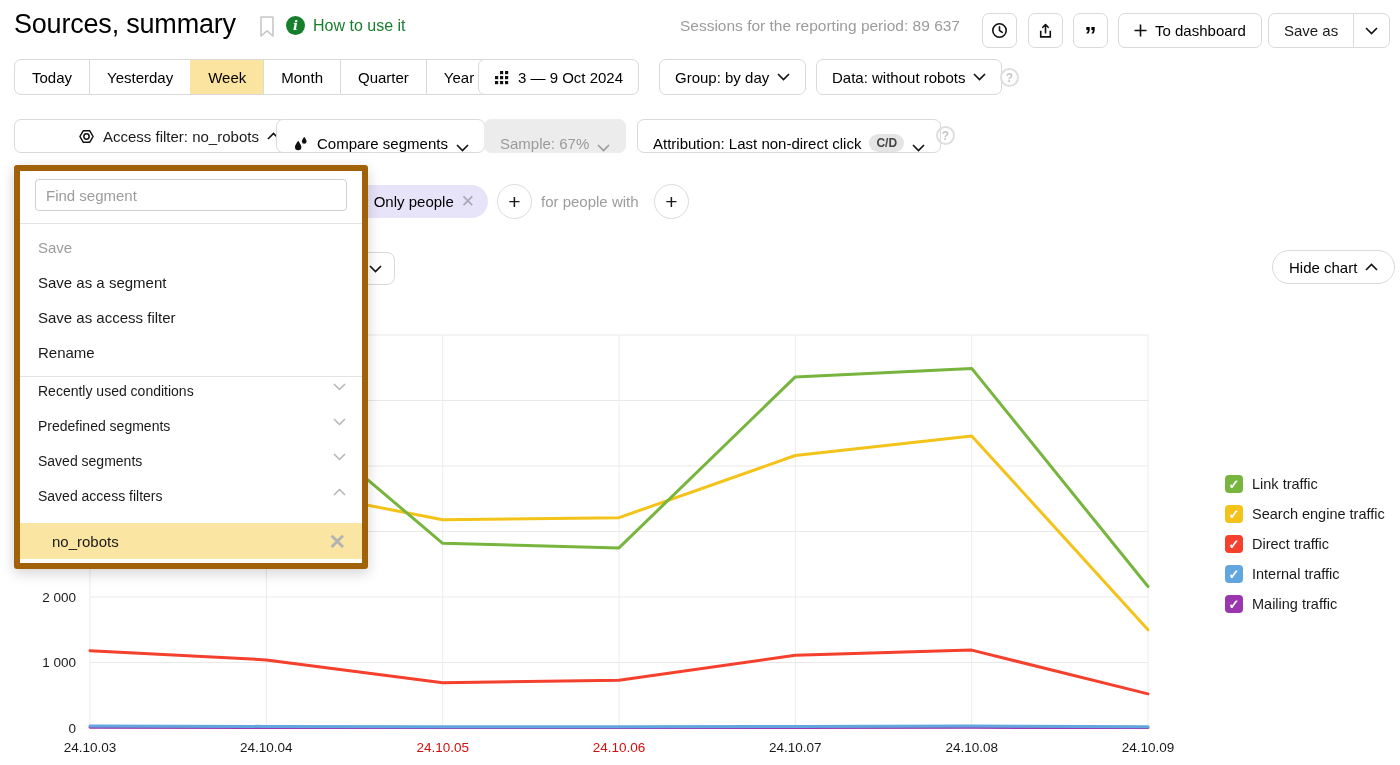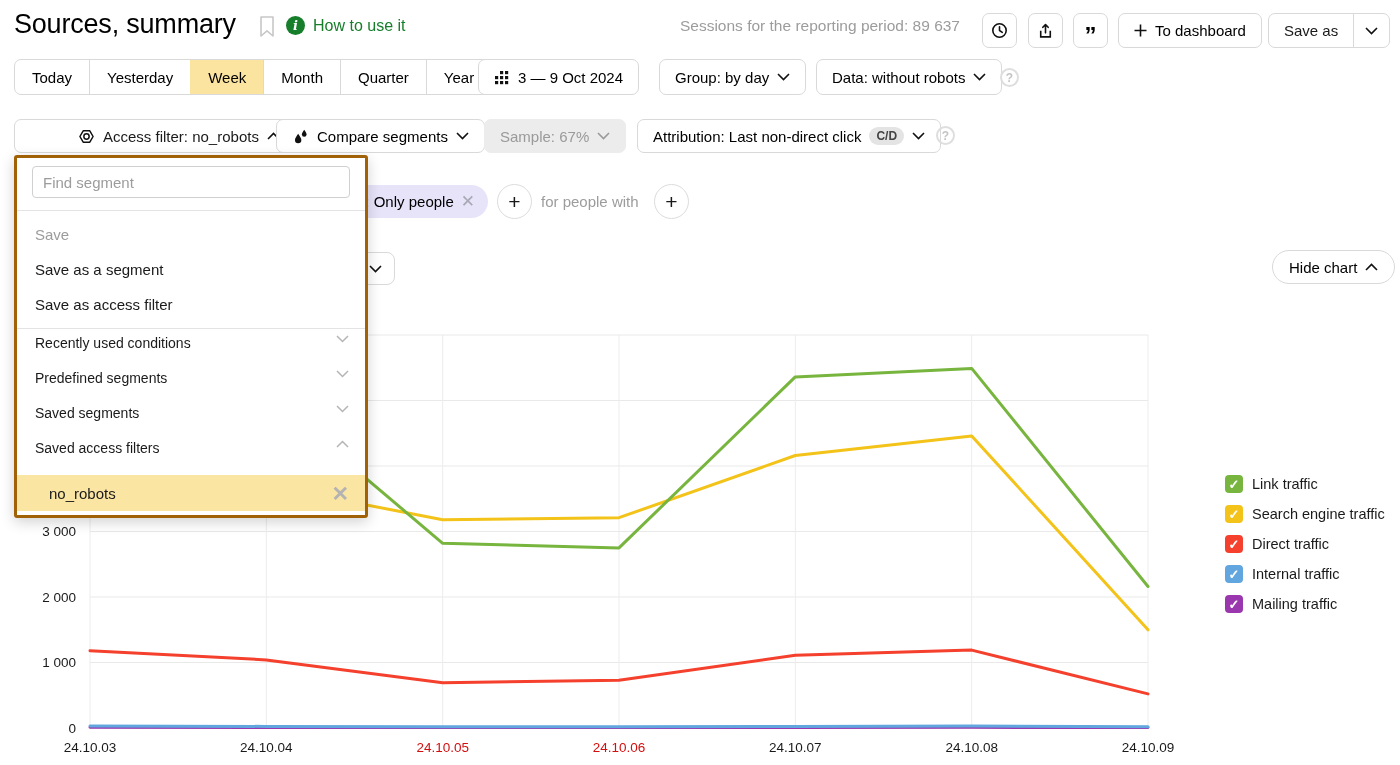--- a/index.html
+++ b/index.html
@@ -15,21 +15,21 @@
   .info-badge { display:inline-flex; width:19px; height:19px; border-radius:50%;
     background:#177e2b; color:#fff; font-family:"DejaVu Serif", serif; font-style:italic;
     font-weight:bold; font-size:13px; align-items:center; justify-content:center; }
   .sessions { color:#9c9c9c; font-size:15.5px; }
 
   .iconbtn { display:inline-flex; align-items:center; justify-content:center;
     width:35px; height:35px; background:#fff; border:1px solid #d9d9d9; border-radius:7px; cursor:pointer; }
   .btn { display:inline-flex; align-items:center; gap:8px; height:35px; padding:0 15px;
     background:#fff; border:1px solid #d9d9d9; border-radius:7px; font-size:15px;
     font-family:inherit; color:#000; cursor:pointer; white-space:nowrap; }
-  .btn34 { height:34px; }
+  .btn34 { height:34px;align-items:flex-end; }
   .splitbtn { display:inline-flex; height:35px; border:1px solid #d9d9d9; border-radius:7px;
     background:#fff; overflow:hidden; }
   .splitbtn .main { display:inline-flex; align-items:center; gap:8px; padding:0 15px;
     font-size:15px; cursor:pointer; white-space:nowrap; }
   .splitbtn .arrow { display:inline-flex; align-items:center; justify-content:center;
     width:36px; border-left:1px solid #d9d9d9; cursor:pointer; }
   .quote-glyph { font-size:24px; font-weight:bold; line-height:10px; padding-top:10px; }
 
   
   .tabs { display:inline-flex; height:36px; border:1px solid #d9d9d9; border-radius:7px; overflow:hidden; background:#fff; }
@@ -53,22 +53,22 @@
     border:1px solid #dcdcdc; background:#fff; align-items:center; justify-content:center;
     font-size:21px; font-weight:300; color:#1a1a1a; cursor:pointer; }
   .muted { color:#9c9c9c; font-size:15px; }
   .stubbtn { display:flex; align-items:center; justify-content:flex-end; padding-right:12px;
     height:33px; border:1px solid #d9d9d9; border-radius:8px; background:#fff; }
 
   .pillbtn { display:inline-flex; align-items:center; gap:8px; height:34px; padding:0 16px;
     border:1px solid #d9d9d9; border-radius:17px; background:#fff; font-size:15px; cursor:pointer; }
 
   
-  .panel { position:absolute; left:14px; top:155px; width:354px; z-index:30;
-    background:#fff; border:3px solid #a16207; border-radius:3px;
+  .panel { position:absolute; left:14px; top:165px; width:354px; z-index:30;
+    background:#fff; border:6px solid #a16207; border-radius:3px;
     box-shadow:0 4px 14px rgba(0,0,0,.18); padding-bottom:4px; }
   .panel .searchwrap { padding:8px 15px 12px; }
   .panel input { width:100%; height:32px; border:1px solid #d0d0d0; border-radius:4px;
     font-size:15px; font-family:inherit; padding:0 10px; color:#333; outline:none; }
   .panel input::placeholder { color:#9c9c9c; }
   .pdiv { border-top:1px solid #e3e3e3; margin:0 0 6px; }
   .menu-item { display:flex; align-items:center; height:35px; padding:0 18px;
     font-size:15px; cursor:pointer; }
   .menu-item.disabled { color:#9c9c9c; cursor:default; }
   .menu-group { display:flex; height:35px; padding:0 16px 0 18px;
@@ -306,20 +306,21 @@
 
   <div class="panel">
     <div class="searchwrap">
       <input type="text" placeholder="Find segment" style="">
     </div>
     <div class="pdiv"></div>
     <div id="menu-actions">
         <div class="menu-item disabled">Save</div>
         <div class="menu-item">Save as a segment</div>
         <div class="menu-item">Save as access filter</div>
+        <div class="menu-item">Rename</div>
       </div>
     <div class="pdiv" style="margin-top:6px;"></div>
     <div id="menu-groups">
         <div class="menu-group">
           <span>Recently used conditions</span>
           <span class="sp"></span>
           <svg class="icon" width="13" height="8" viewBox="0 0 13 8">
             <path d="M1 1 L6.5 6.5 L12 1" fill="none" stroke="#b5b5b5" stroke-width="1.5"></path>
           </svg>
         </div>

